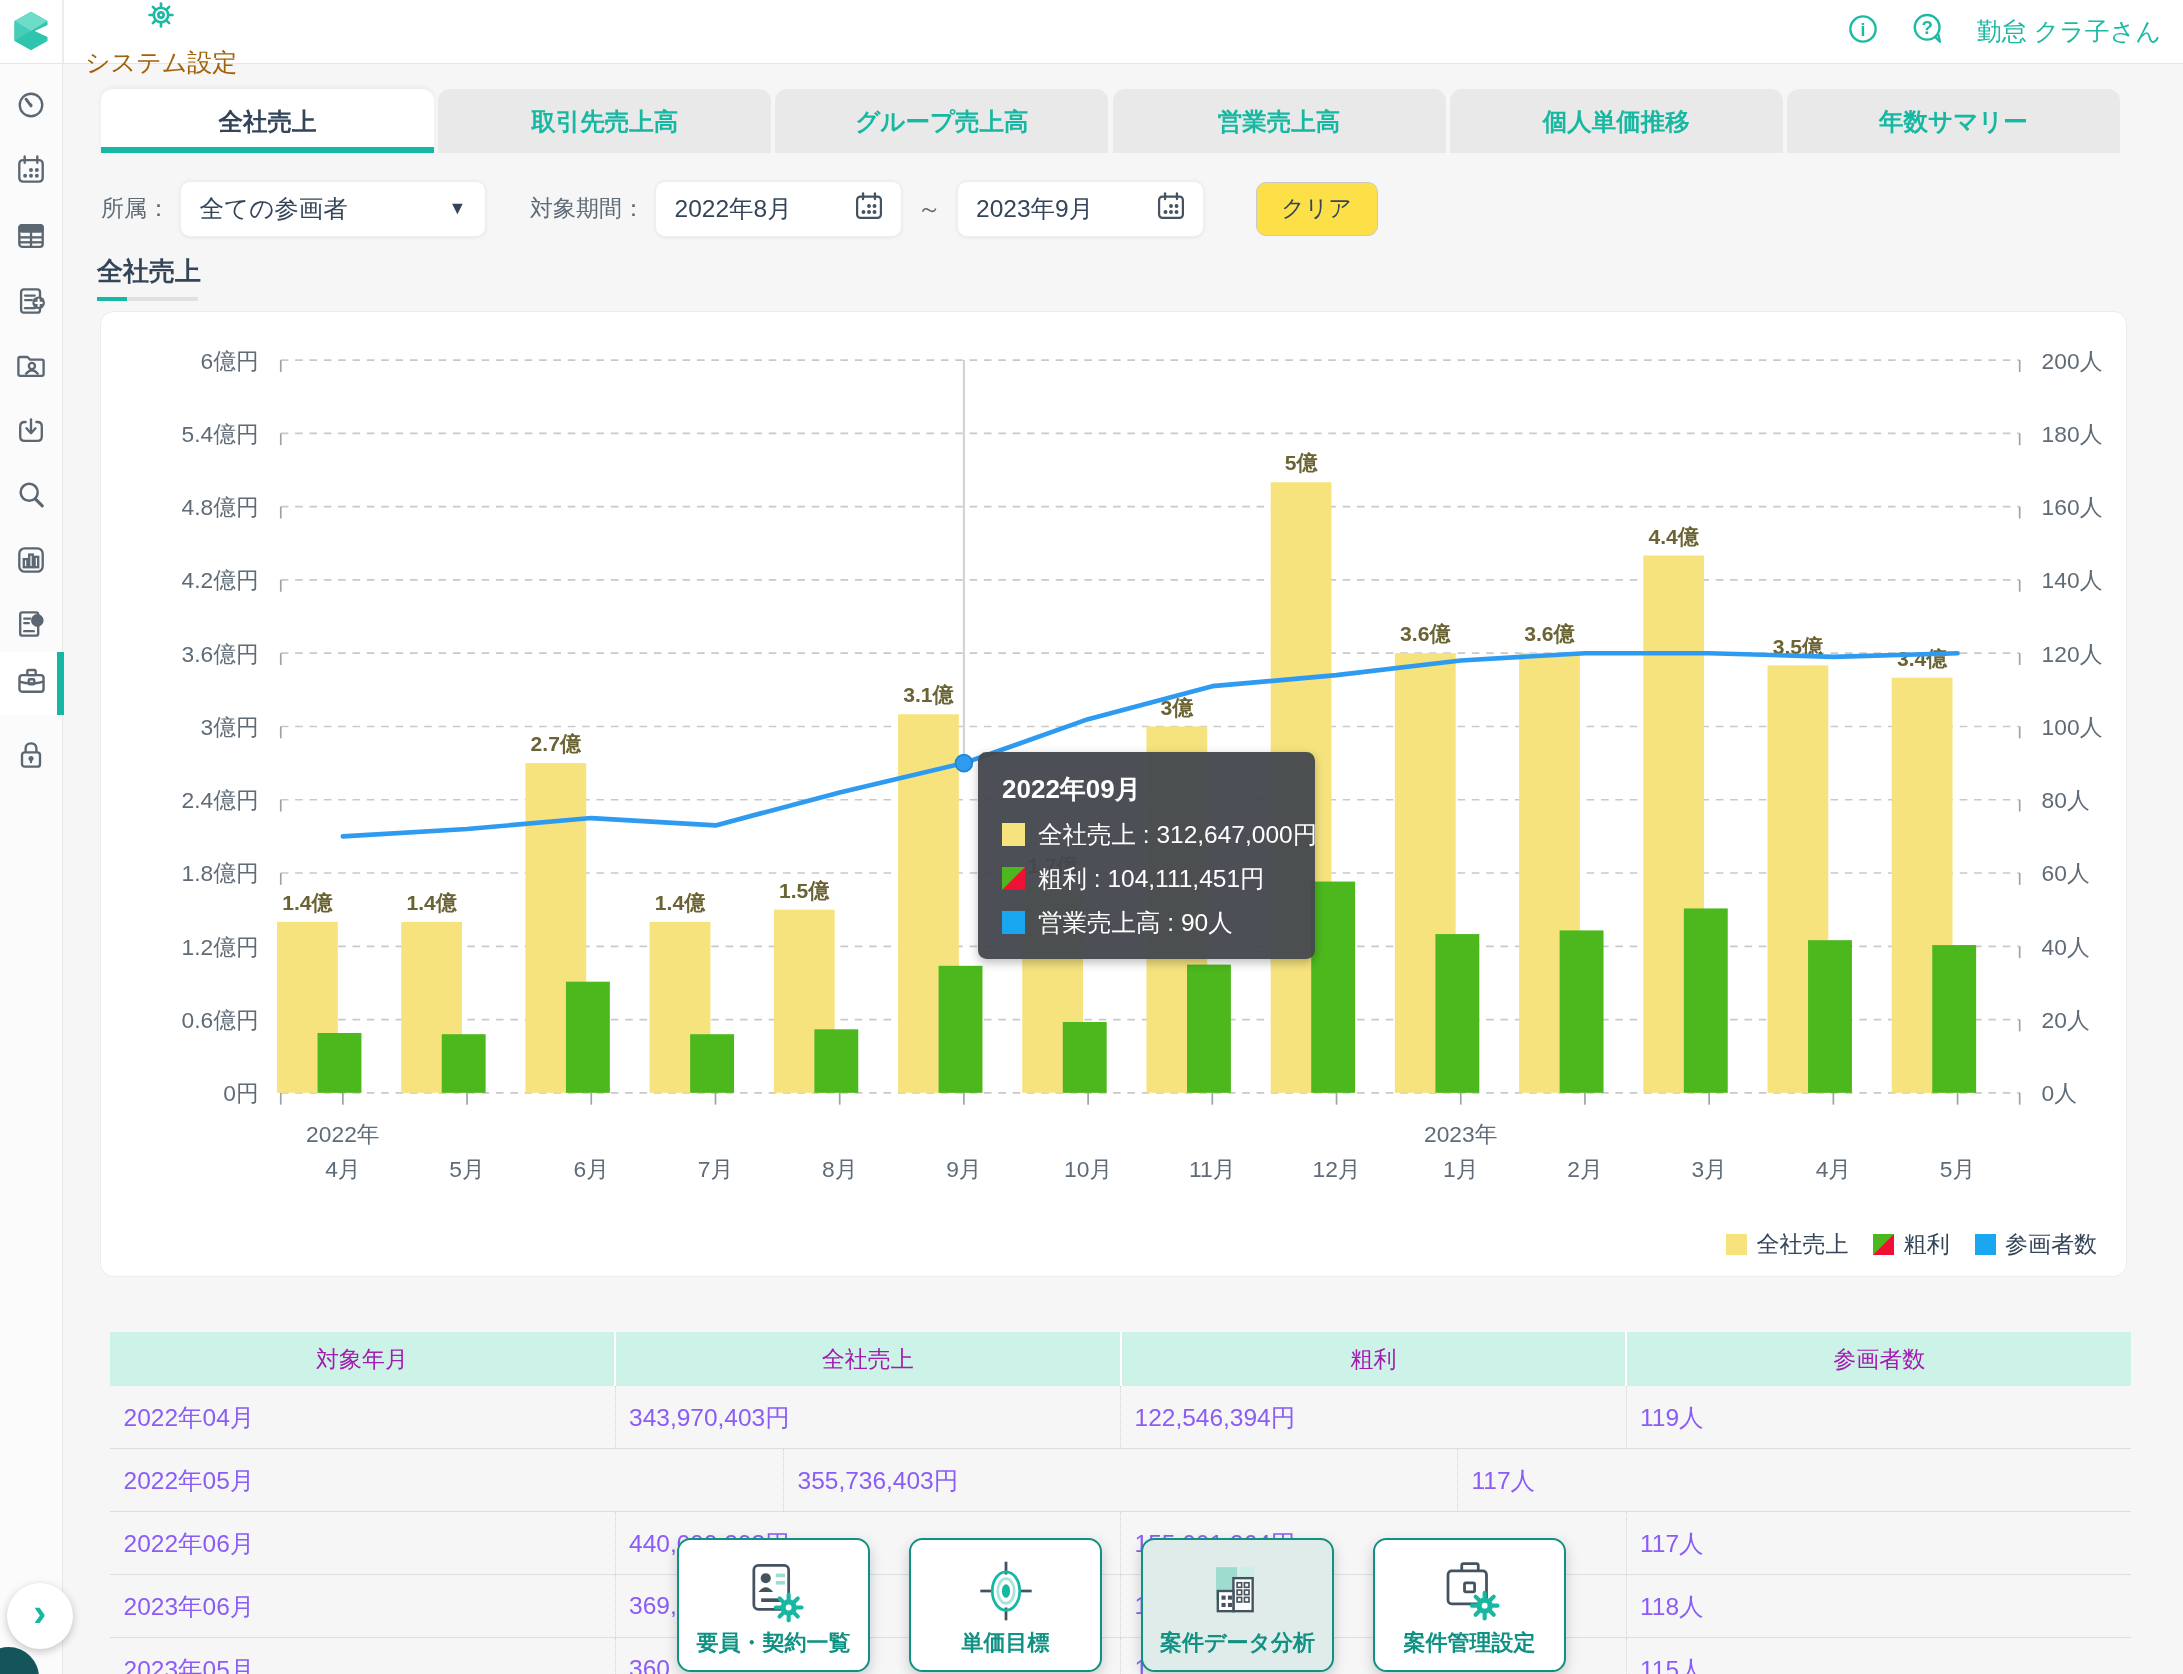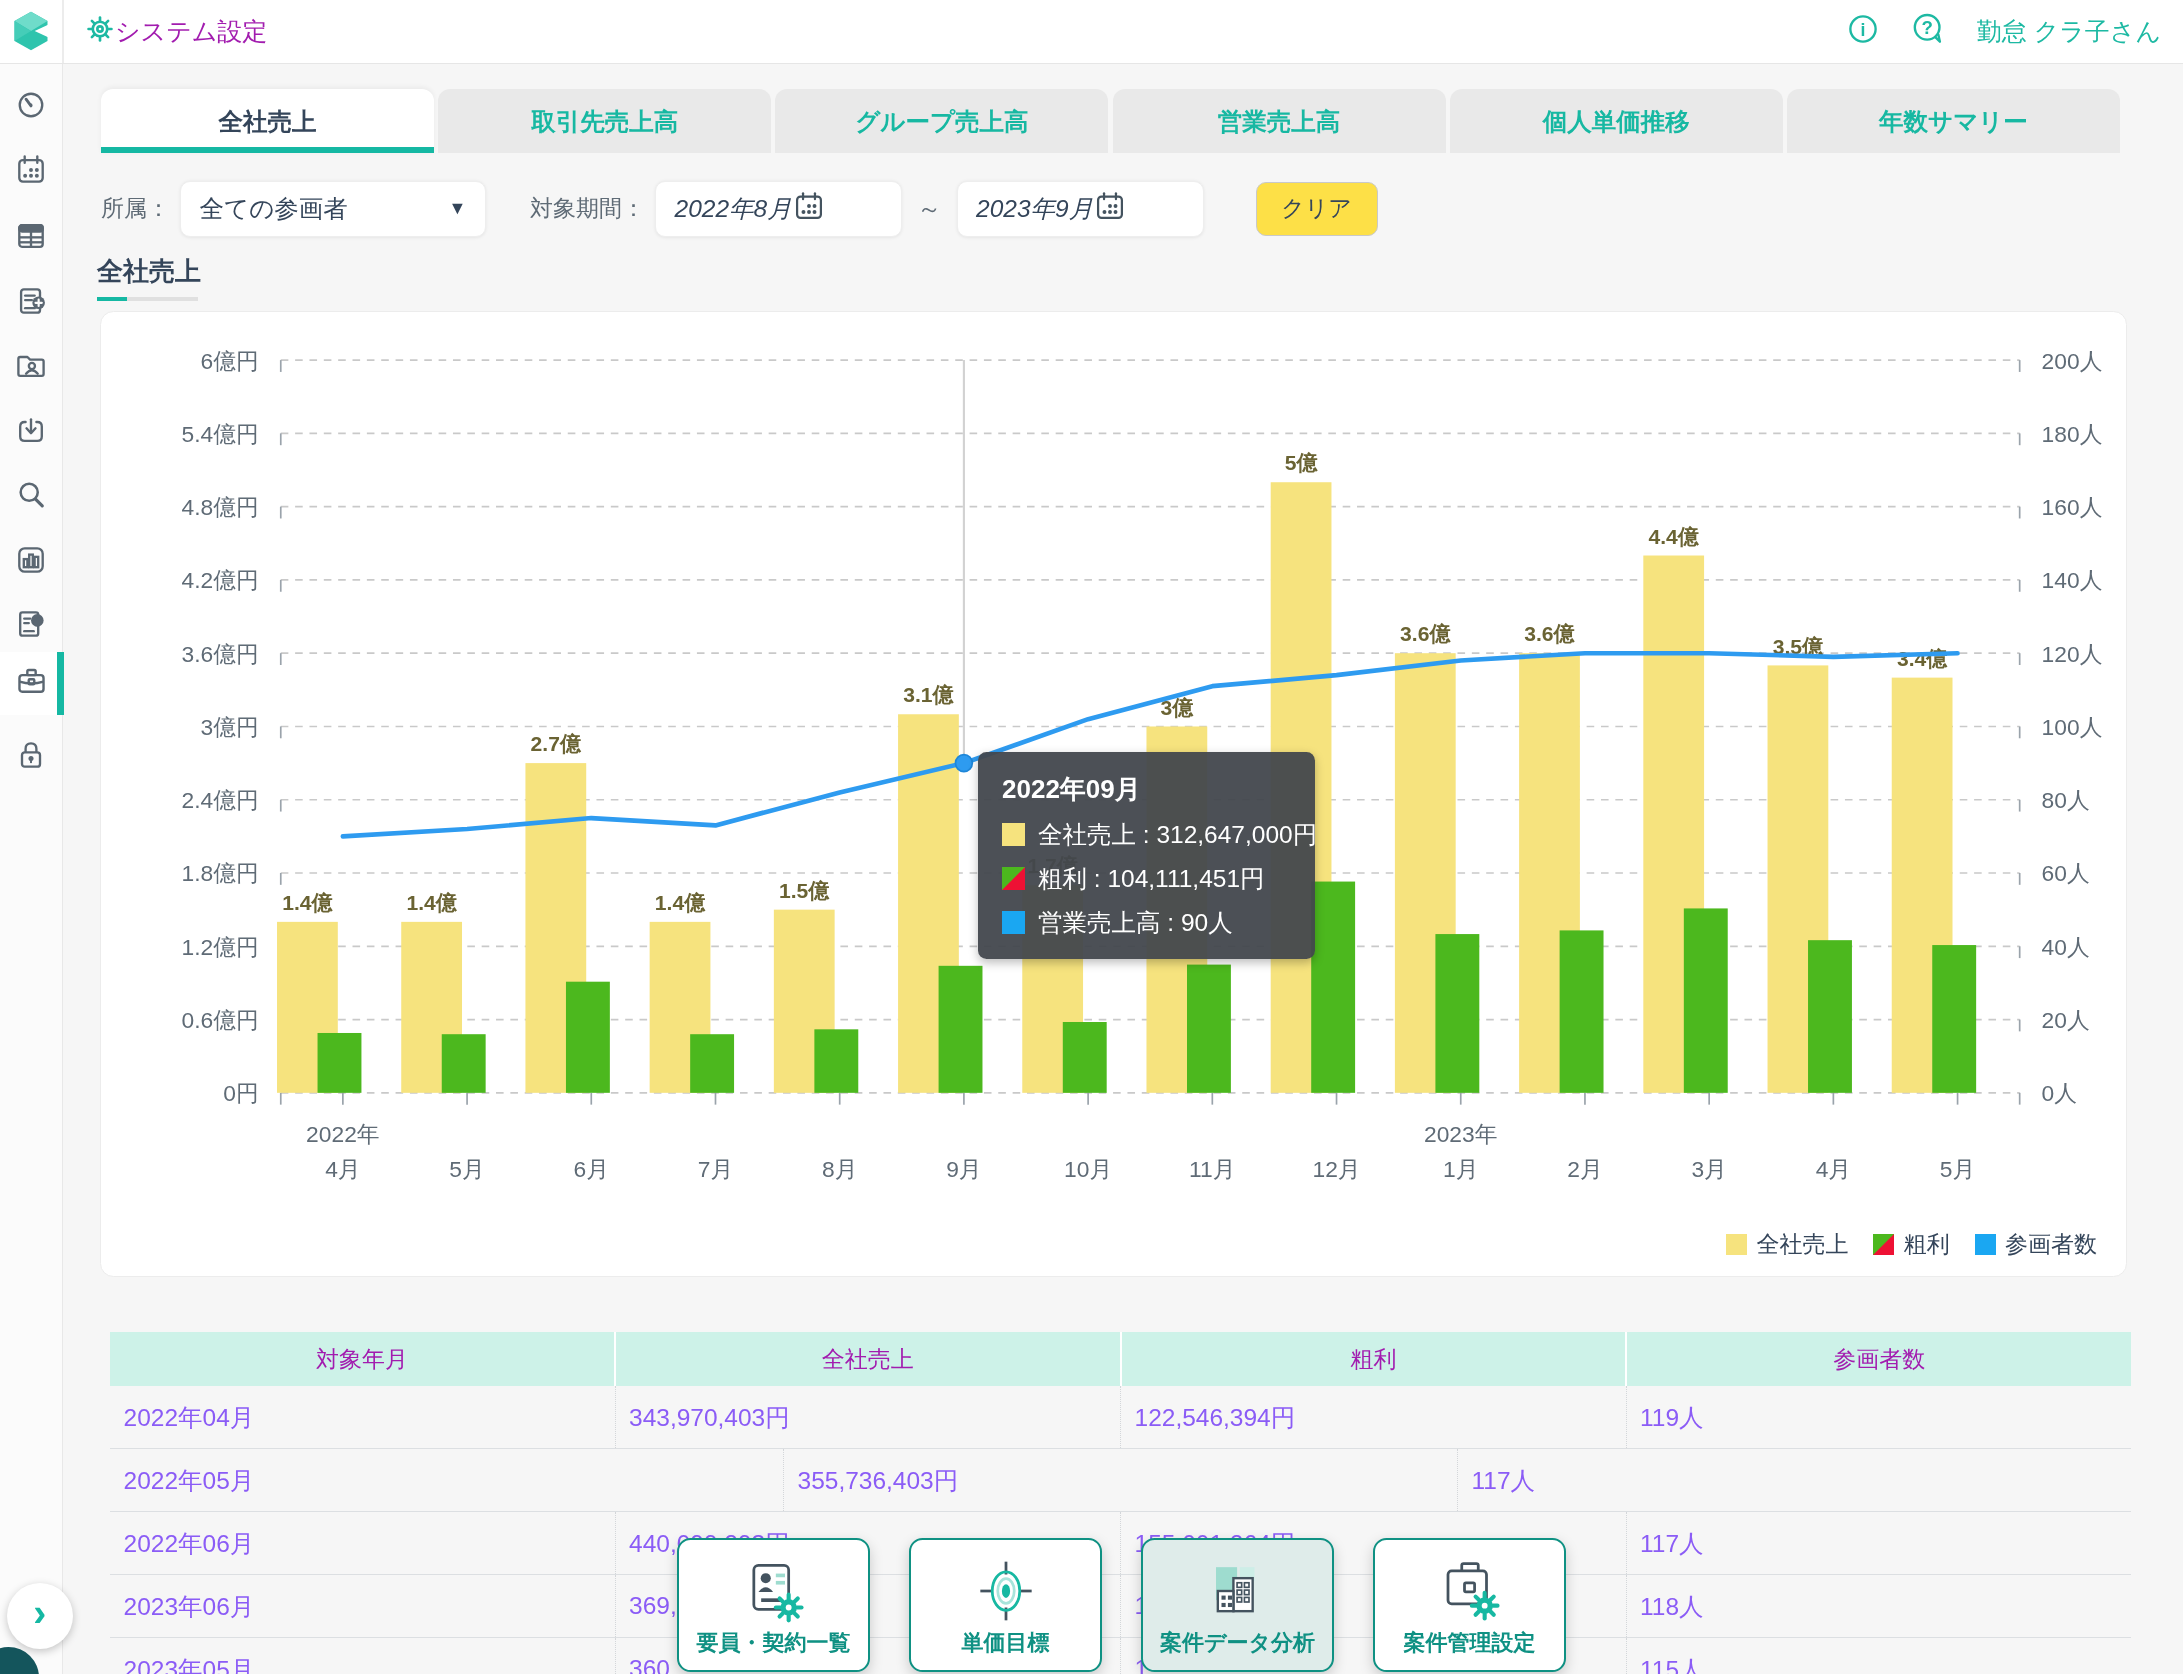--- a/index.html
+++ b/index.html
@@ -7,41 +7,41 @@
     width:2183px;height:1674px;overflow:hidden;
     background:#f6f6f6;color:#34455a;
     font-family:"Liberation Sans","DejaVu Sans",sans-serif;
   }
   .app{position:relative;width:2183px;height:1674px;overflow:hidden;}
 
   
   .topbar{position:absolute;top:0;left:0;right:0;height:63px;background:#fff;border-bottom:1.7px solid #e6e6e6;z-index:30;}
   .topbar .vdiv{position:absolute;left:62px;top:0;width:1.7px;height:63px;background:#ececec;}
   .logo{position:absolute;left:9.3px;top:9.3px;width:44px;height:44px;}
-  .topbar-title{position:absolute;left:85px;top:0;height:63px;display:flex;align-items:center;color:#a21caf;font-size:25px;}
+  .topbar-title{position:absolute;left:85px;top:0;height:63px;display:flex;align-items:center;gap:10px;color:#a16207;font-size:25px;flex-direction:column;}
   .topbar-right{position:absolute;right:22px;top:0;height:63px;display:flex;align-items:center;gap:32px;color:#1db9a3;font-size:25px;}
 
   
   .sidebar{position:absolute;top:64px;left:0;bottom:0;width:62px;background:#fbfbfb;border-right:1.7px solid #e8e8e8;z-index:25;}
   .side-item{position:absolute;left:0;width:62px;height:63px;display:flex;align-items:center;justify-content:center;cursor:pointer;}
   .side-item.active{background:#fff;}
   .side-item.active .abar{position:absolute;right:-1.7px;top:0;width:6.8px;height:100%;background:#15b8a3;}
 
   
   .tabbar{position:absolute;left:101px;top:89px;display:flex;gap:4.2px;z-index:5;}
   .tab{width:333px;height:64px;display:flex;align-items:center;justify-content:center;font-size:24.5px;font-weight:bold;color:#17b8a2;background:#e9e9e9;border-radius:12px 12px 0 0;cursor:pointer;}
   .tab.active{background:#fff;color:#34455a;position:relative;box-shadow:0 -1.7px 5px rgba(0,0,0,.05);}
   .tab.active::after{content:"";position:absolute;left:0;bottom:0;width:100%;height:6px;background:#15b8a3;}
 
   
   .filters{position:absolute;left:101px;top:179px;height:59px;display:flex;align-items:center;font-size:23px;color:#5f6b76;z-index:4;}
   .f-label{margin-right:10px;white-space:nowrap;}
   .dropdown{width:306px;height:56px;background:#fff;border:0.8px solid #eee;border-radius:10px;display:flex;align-items:center;justify-content:space-between;padding:0 18.6px;color:#34455a;font-size:24.5px;box-shadow:0 0.8px 3.4px rgba(0,0,0,.07);box-sizing:border-box;margin-right:44px;cursor:pointer;}
   .caret{font-size:18px;color:#34455a;}
-  .dateinput{width:247px;height:56px;background:#fff;border:0.8px solid #eee;border-radius:10px;display:flex;align-items:center;justify-content:flex-start;padding:0 15px 0 18.6px;color:#34455a;font-size:24.5px;box-shadow:0 0.8px 3.4px rgba(0,0,0,.07);box-sizing:border-box;cursor:pointer;font-style:italic;}
+  .dateinput{width:247px;height:56px;background:#fff;border:0.8px solid #eee;border-radius:10px;display:flex;align-items:center;justify-content:space-between;padding:0 15px 0 18.6px;color:#34455a;font-size:24.5px;box-shadow:0 0.8px 3.4px rgba(0,0,0,.07);box-sizing:border-box;cursor:pointer;}
   .tilde{margin:0 15px;font-size:24.5px;color:#5f6b76;}
   .clear-btn{margin-left:52px;width:120px;height:52px;background:#fde047;border:1.7px solid #c9c9c9;border-radius:10px;display:flex;align-items:center;justify-content:center;font-size:23px;color:#34455a;cursor:pointer;}
 
   
   .section-head{position:absolute;left:97px;top:254px;z-index:4;}
   .section-title{font-size:26px;font-weight:bold;color:#34455a;}
   .underline{margin-top:7.6px;width:101px;height:4.2px;background:#e0e0e0;position:relative;}
   .underline::before{content:"";position:absolute;left:0;top:0;width:30px;height:4.2px;background:#15b8a3;}
 
   

